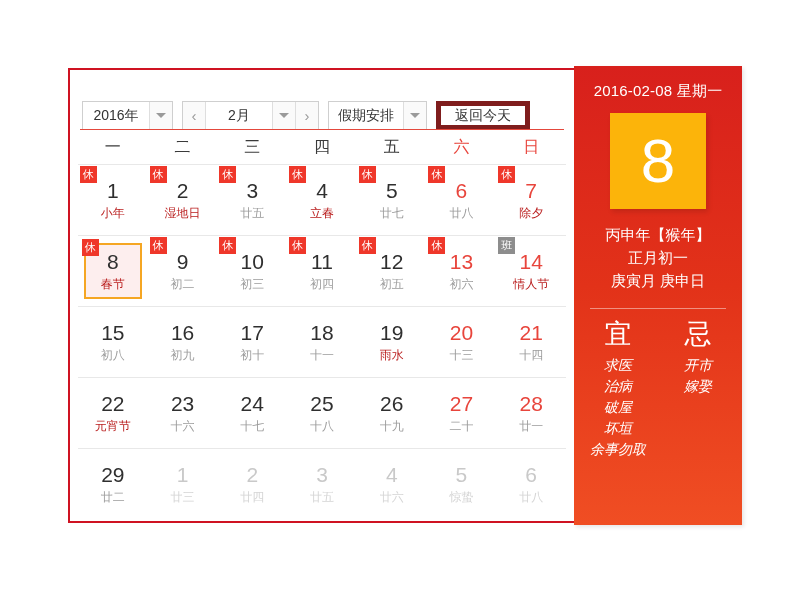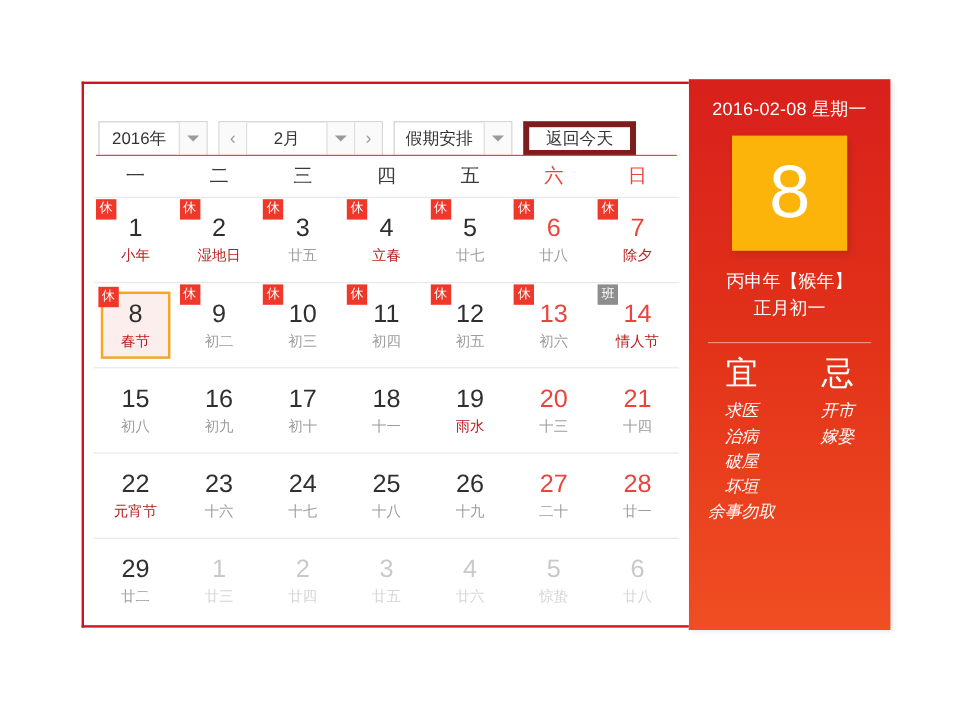--- a/index.html
+++ b/index.html
@@ -583,20 +583,21 @@
     <div class="info-panel">
       <div class="info-date">2016-02-08 星期一</div>
 
       <div class="big-day">
         <span>8</span>
       </div>
 
       <div class="info-lunar">
         <div>丙申年【猴年】</div>
         <div>正月初一</div>
+        <div>庚寅月 庚申日</div>
       </div>
 
       <div class="divider"></div>
 
       <div class="yiji">
         <div class="yiji-col">
           <div class="yiji-title">宜</div>
           <div id="yi-list">
               <div class="yiji-item">求医</div>
               <div class="yiji-item">治病</div>

